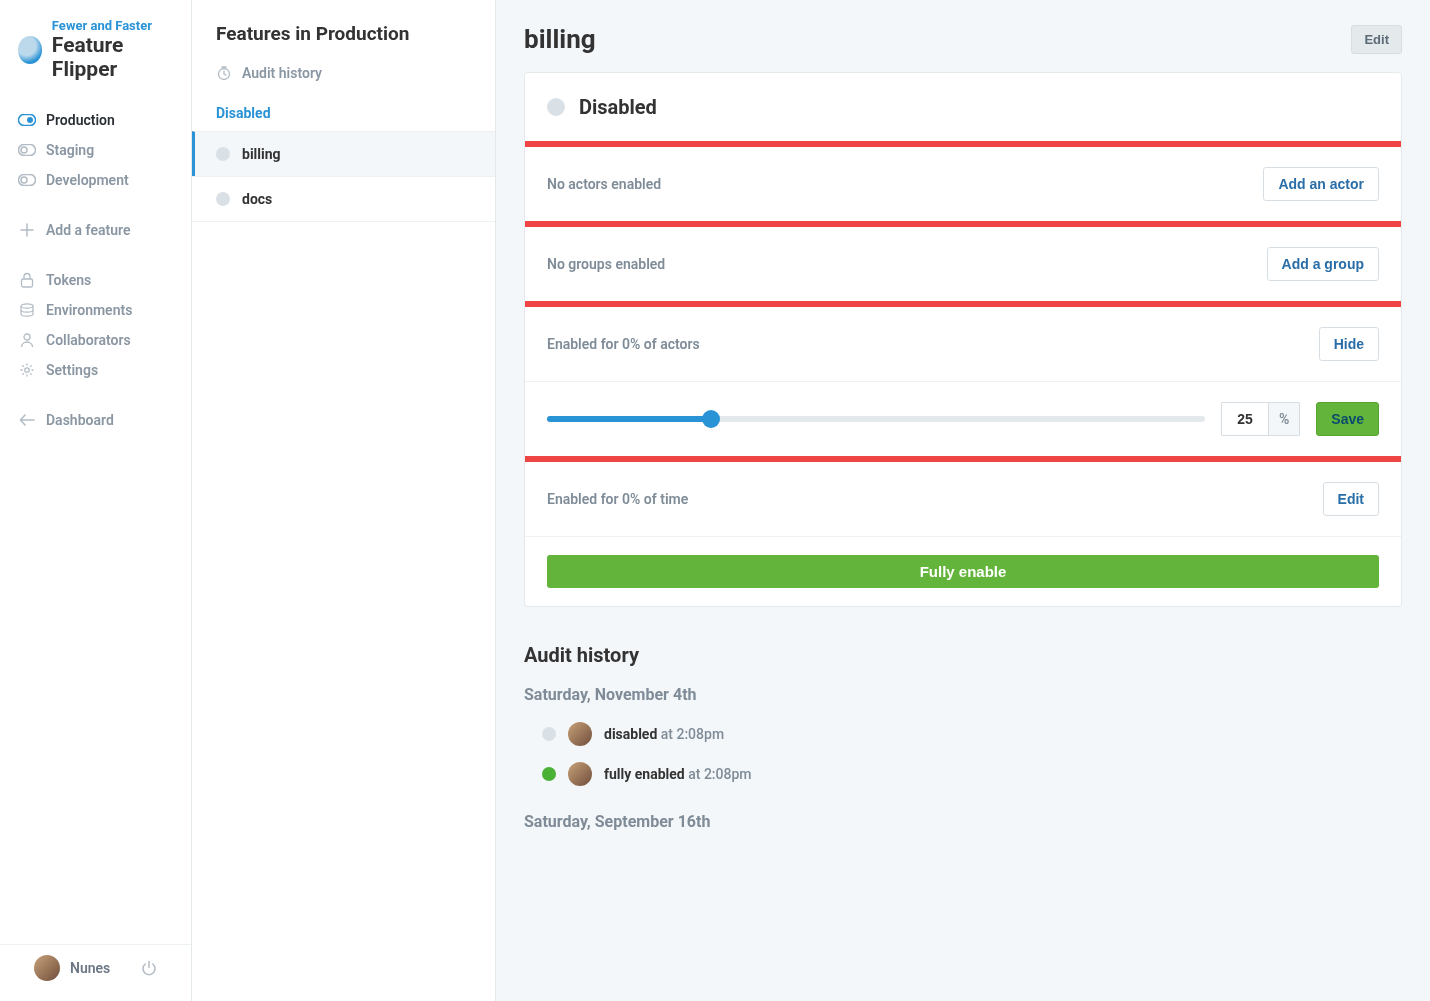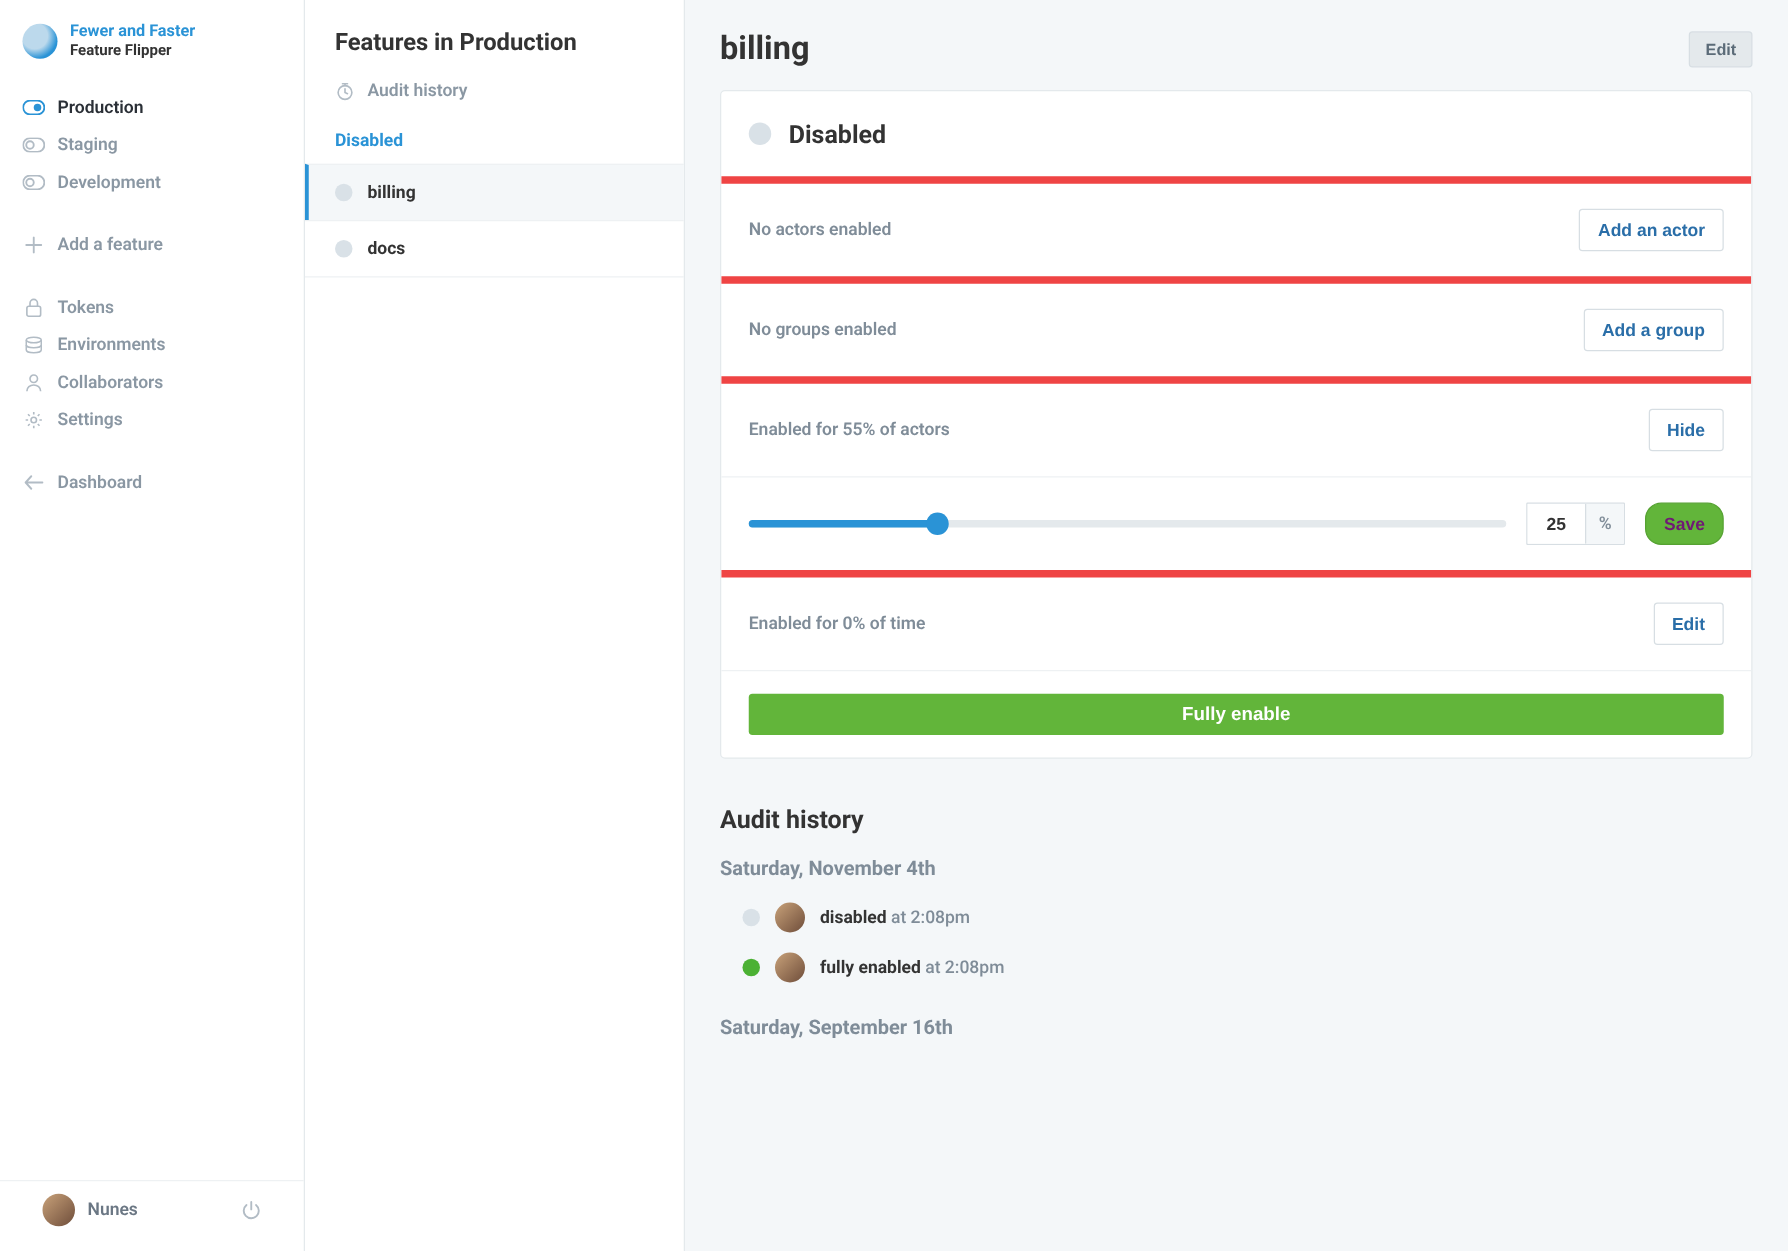--- a/index.html
+++ b/index.html
@@ -1,24 +1,24 @@
 <!DOCTYPE html>
 <html><head>
 <meta charset="utf-8">
 <style>
 * { box-sizing: border-box; margin: 0; padding: 0; }
 body { font-family: -apple-system, BlinkMacSystemFont, "Segoe UI", Roboto, Helvetica, Arial, sans-serif; background: #f4f7f9; color: #333; font-size: 14px; }
 .app { display: flex; height: 100vh; }
 
 
-.sidebar { width: 244px; background: #fff; border-right: 1px solid #e4e9ec; display: flex; flex-direction: column; padding: 18px 0 10px 0; }
+.sidebar { width: 192px; background: #fff; border-right: 1px solid #e4e9ec; display: flex; flex-direction: column; padding: 18px 0 10px 0; }
 .brand { display: flex; align-items: center; padding: 0 18px 18px 18px; gap: 10px; }
 .brand-logo { width: 28px; height: 28px; border-radius: 50%; background: radial-gradient(circle at 35% 35%, #bcd9ec 0 40%, #2a93d6 70%); position: relative; }
 .brand-text .org { color: #2a93d6; font-weight: 700; font-size: 13px; }
-.brand-text .app-name { font-weight: 700; font-size: 12px; color: #333; }
+.brand-text .app-name { font-weight: 700; font-size: 21px; color: #333; }
 .nav-group { padding: 6px 0; }
 .nav-item { display: flex; align-items: center; gap: 10px; padding: 6px 18px; color: #8a97a3; cursor: pointer; font-weight: 600; }
 .nav-item.active { color: #2a2f36; }
 .nav-item .nav-icon { width: 18px; height: 18px; display: flex; align-items: center; justify-content: center; color: #b2bcc5; }
 .nav-item.active .nav-icon { color: #2a93d6; }
 .spacer { height: 14px; }
 .sidebar-footer { margin-top: auto; display: flex; align-items: center; justify-content: space-between; padding: 10px 34px; border-top: 1px solid #eef1f3; }
 .user { display: flex; align-items: center; gap: 10px; color: #6b7784; font-weight: 600; }
 .avatar { width: 26px; height: 26px; border-radius: 50%; background: linear-gradient(135deg,#c9a27a,#6e4d3a); }
 
@@ -33,21 +33,21 @@
 .feature-list-item.selected { background: #f4f7f9; border-left: 3px solid #2a93d6; padding-left: 21px; }
 .status-dot { width: 14px; height: 14px; border-radius: 50%; background: #d9e1e7; flex: none; }
 
 
 .main { flex: 1; overflow-y: auto; padding: 24px 28px 60px 28px; }
 .title-row { display: flex; justify-content: space-between; align-items: center; margin-bottom: 18px; }
 .page-title { font-size: 26px; font-weight: 700; color: #333; }
 .btn { border: 1px solid #d7dee3; background: #fff; color: #2a6ea8; font-weight: 700; padding: 8px 14px; border-radius: 3px; cursor: pointer; font-size: 14px; }
 .btn.small { padding: 6px 12px; font-size: 13px; }
 .btn.muted { background: #e4e9ec; color: #5b6b78; border-color: #d7dee3; }
-.btn.green { background: #62b53a; color: #701a75; border-color: #56a232; border-radius: 13px; }
+.btn.green { background: #62b53a; color: #0c4a6e; border-color: #56a232; }
 .btn.green-wide { background: #62b53a; color: #fff; border: none; width: 100%; font-size: 15px; font-weight: 700; border-radius: 3px; }
 
 .card { background: #fff; border: 1px solid #e4e9ec; border-radius: 4px; overflow: hidden; }
 .card-section { border-top: 6px solid #ef4444; padding: 20px 22px; }
 .card-section:first-child { border-top: none; }
 .status-row { display: flex; align-items: center; gap: 14px; padding: 22px; }
 .status-label { font-size: 20px; font-weight: 700; color: #333; }
 .row-flex { display: flex; justify-content: space-between; align-items: center; gap: 16px; }
 .muted-text { color: #7f8c98; font-weight: 600; }
 
@@ -233,21 +233,21 @@
         <span class="muted-text">No actors enabled</span>
         <button class="btn">Add an actor</button>
       </div>
 
       <div class="card-section row-flex">
         <span class="muted-text">No groups enabled</span>
         <button class="btn">Add a group</button>
       </div>
 
       <div class="card-section row-flex">
-        <span class="muted-text">Enabled for 55% of actors</span>
+        <span class="muted-text">Enabled for 0% of actors</span>
         <button class="btn">Hide</button>
       </div>
 
       <div class="slider-row">
         <div class="slider-wrap">
           <div class="slider-fill" style="width:25%;"></div>
           <div class="slider-thumb" style="left:25%;"></div>
         </div>
         <div class="pct-input">
           <input type="text" value="25" style="">

